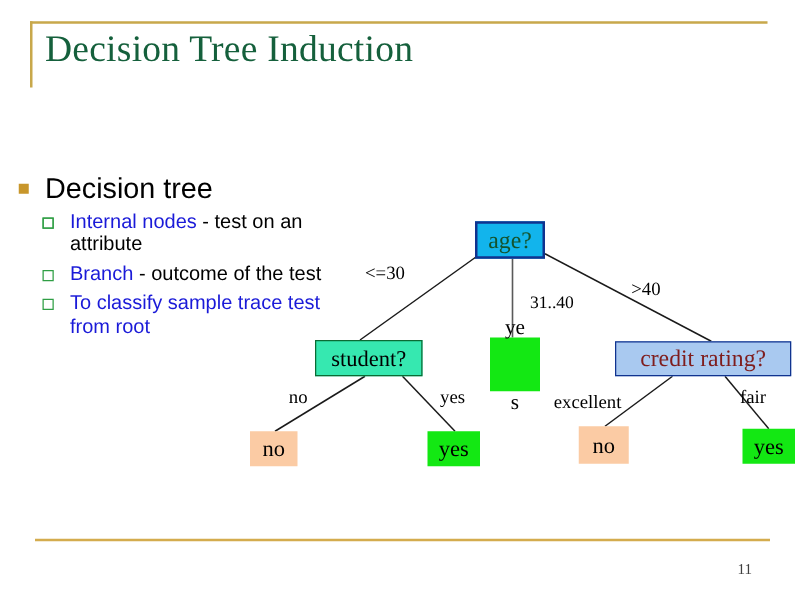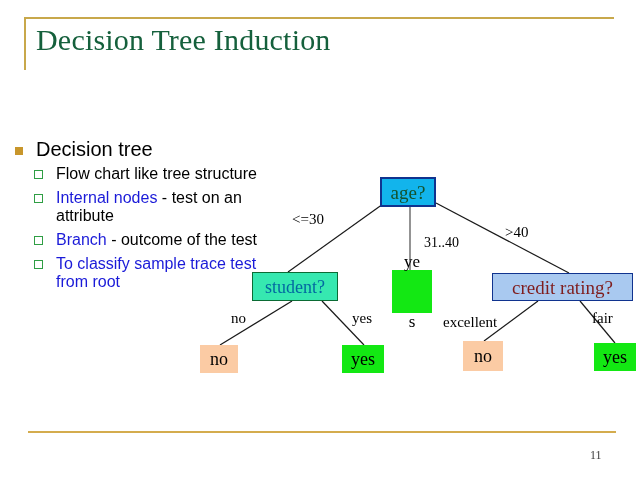--- a/index.html
+++ b/index.html
@@ -66,21 +66,21 @@
   .bullets {
     position: absolute;
     left: 12px;
     top: 138px;
     width: 260px;
   }
   .bullet-l1 {
     position: relative;
     padding-left: 24px;
     margin-bottom: 4px;
-    font-size: 20px;
+    font-size: 23px;
     color: #000000;
     line-height: 1.12;
   }
   .bullet-l1 .marker-sq {
     position: absolute;
     left: 3px;
     top: 9px;
     width: 8px;
     height: 8px;
     background: #c8962b;
@@ -133,21 +133,21 @@
     left: 380px;  top: 177px;  width: 56px;  height: 30px;
     background: #12b4ec;
     border: 2px solid #10338f;
     color: #14532d;
     font-size: 19px;
   }
   .node-student {
     left: 252px; top: 272px; width: 86px; height: 29px;
     background: #36e8b0;
     border: 1.6px solid #0b6b34;
-    color: #0369a1;
+    color: #000000;
     font-size: 18px;
   }
   .node-yes-mid {
     left: 392px; top: 270px; width: 40px; height: 43px;
     background: #13e813;
     color: #000000;
     font-size: 17px;
     line-height: 1.25;
     flex-direction: column;
     gap: 38px;
@@ -200,21 +200,21 @@
 
   <div class="bullets">
 
     <div class="bullet-l1">
       <span class="marker-sq"></span>
       <span>Decision tree</span>
     </div>
 
     <div class="bullet-l2">
       <span class="marker-hollow"></span>
-      <span class="tx-black">Flow chart like tree structure</span><span class="tx-black"></span>
+      <span class="tx-black"></span>
     </div>
 
     <div class="bullet-l2">
       <span class="marker-hollow"></span>
       <span class="tx-blue">Internal nodes</span><span class="tx-black"> - test on an attribute</span>
     </div>
 
     <div class="bullet-l2">
       <span class="marker-hollow"></span>
       <span class="tx-blue">Branch</span><span class="tx-black"> - outcome of the test</span>

